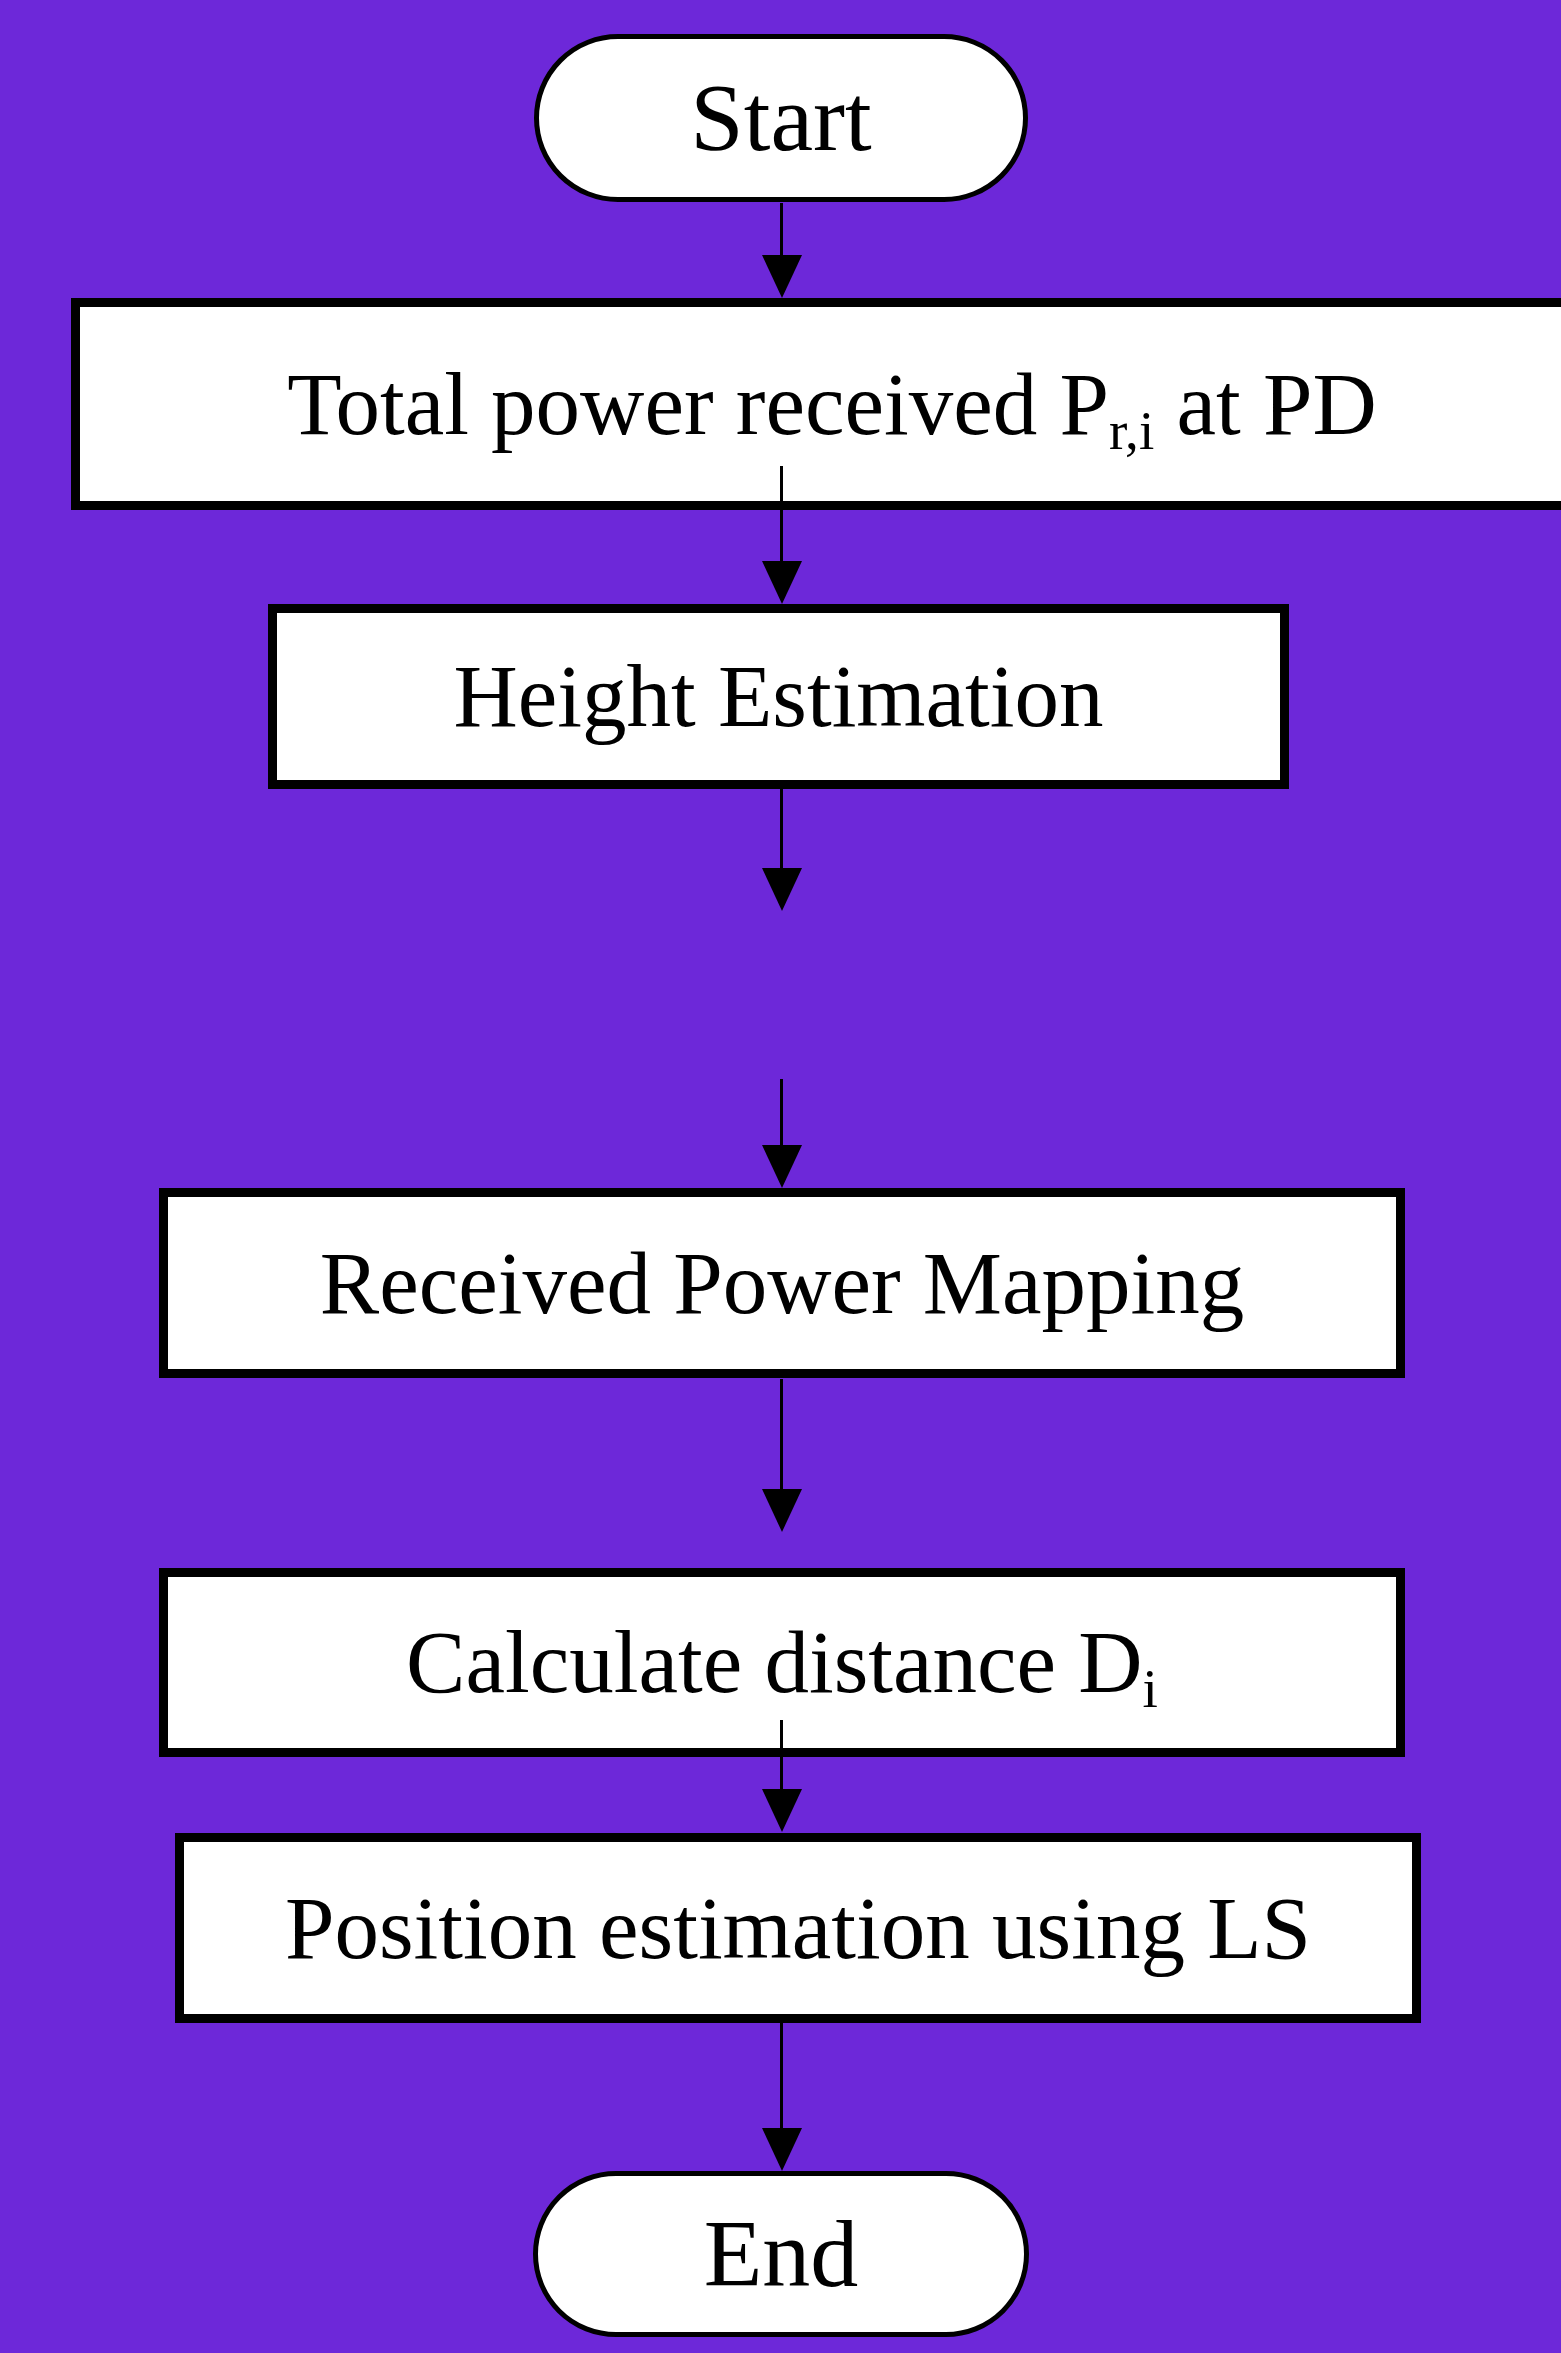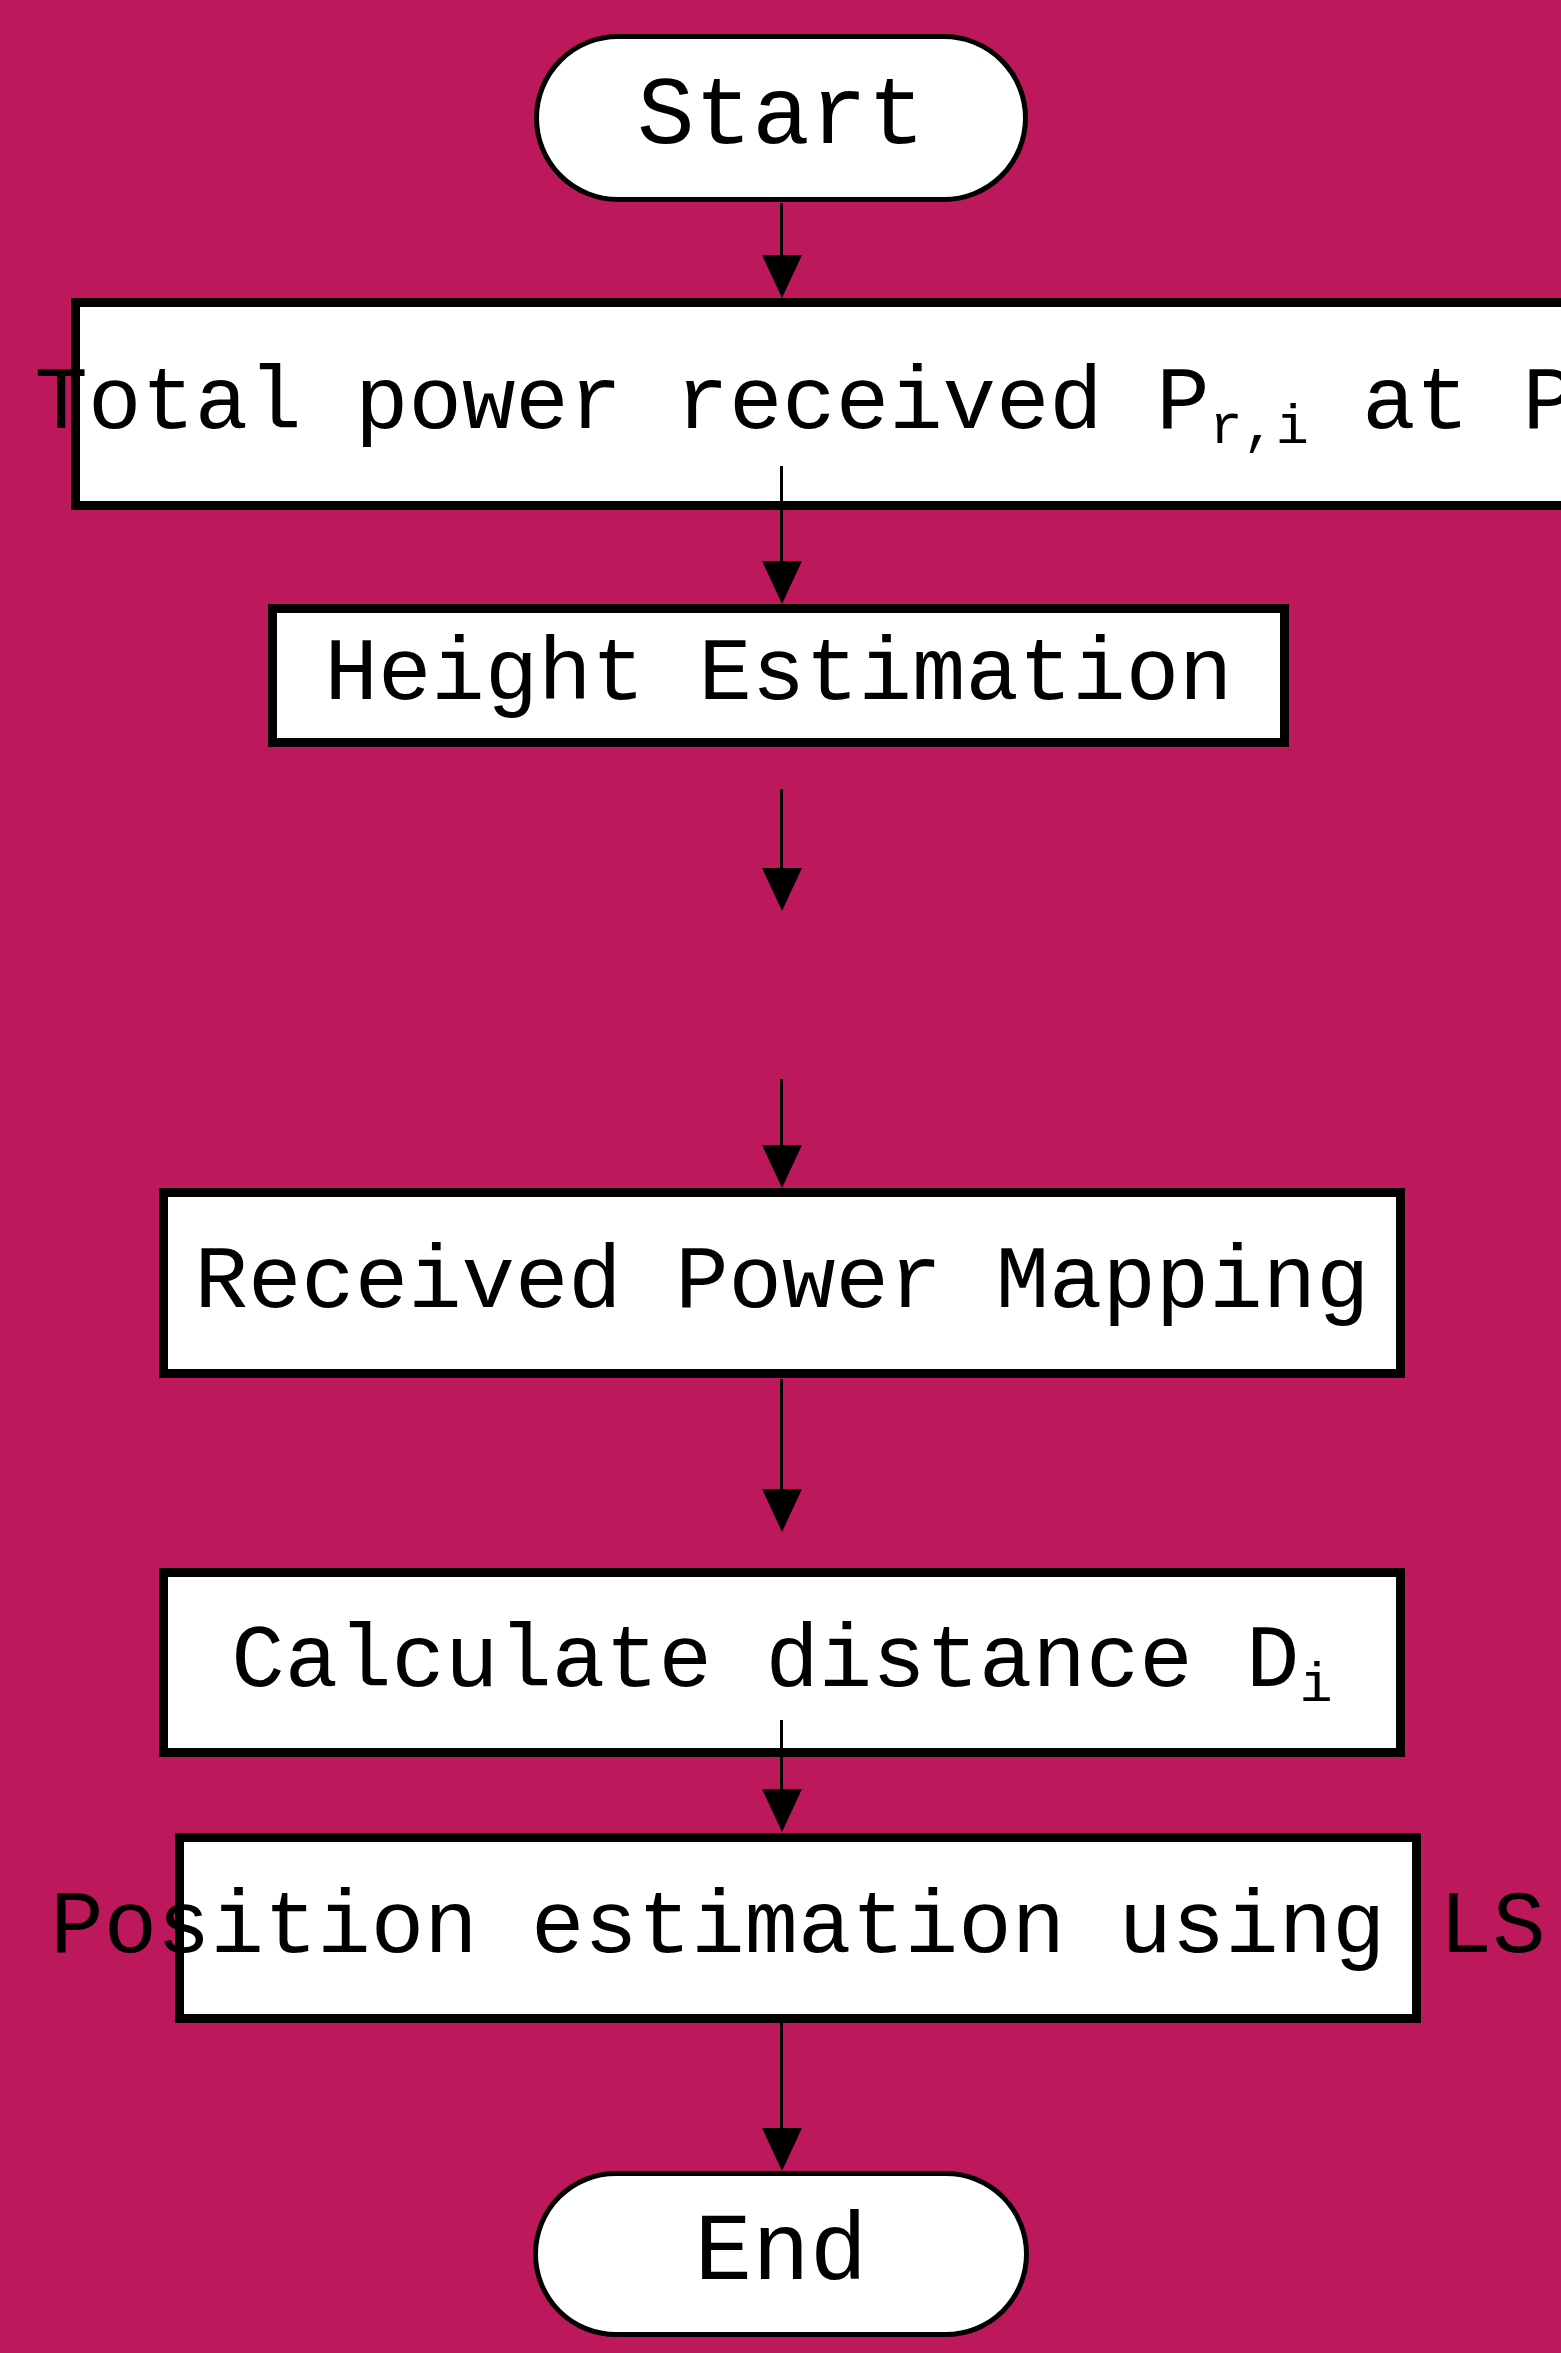--- a/index.html
+++ b/index.html
@@ -4,22 +4,22 @@
 <style>
   html, body {
     margin: 0;
     padding: 0;
     background: #ffffff;
   }
   .canvas {
     position: relative;
     width: 1562px;
     height: 2354px;
-    background: #be185d;
-    font-family: Liberation Mono, monospace;
+    background: #6d28d9;
+    font-family: Liberation Serif, serif;
     color: #000000;
     overflow: hidden;
   }
   .node {
     position: absolute;
     box-sizing: border-box;
     background: #ffffff;
     display: flex;
     align-items: center;
     justify-content: center;
@@ -39,21 +39,21 @@
   .node sub {
     font-size: 0.62em;
     line-height: 0;
     vertical-align: baseline;
     position: relative;
     top: 0.28em;
   }
   
   #n-start { left: 534px; top: 34px;  width: 494px;  height: 168px; }
   #n-total { left: 27px;  top: 298px; width: 1522px; height: 212px; margin-left: 44px; }
-  #n-height{ left: 268px; top: 604px; width: 1021px; height: 143px; }
+  #n-height{ left: 268px; top: 604px; width: 1021px; height: 185px; }
   #n-point { left: 268px; top: 911px; width: 1021px; height: 168px; }
   #n-rpm   { left: 159px; top: 1188px; width: 1246px; height: 190px; align-items: center; }
   #n-dist  { left: 159px; top: 1532px; width: 1246px; height: 189px; margin-top: 36px; }
   #n-pos   { left: 159px; top: 1833px; width: 1246px; height: 190px; margin-left: 16px; }
   #n-end   { left: 533px; top: 2171px; width: 496px;  height: 166px; text-align: right; }
 
   
   .arrow {
     position: absolute;
     left: 762px;          

